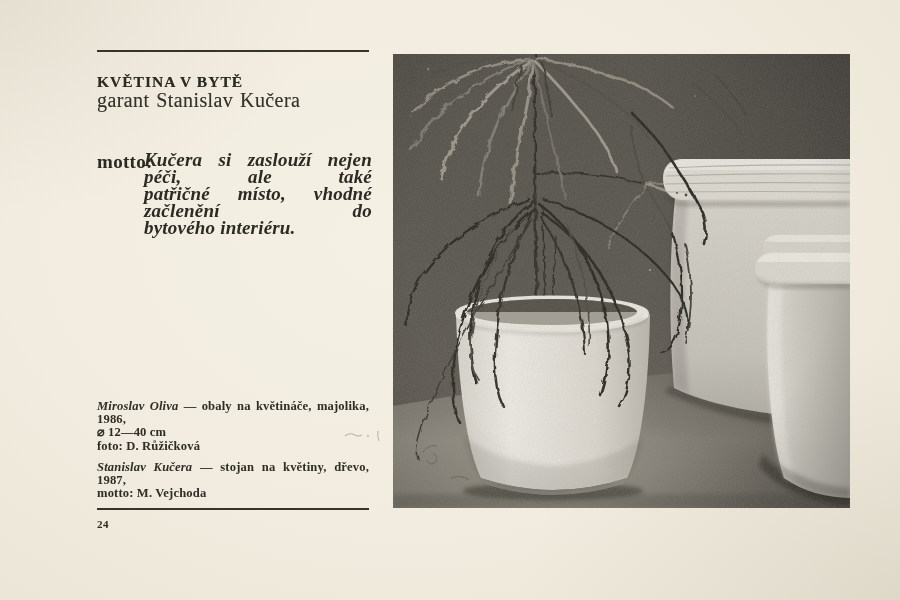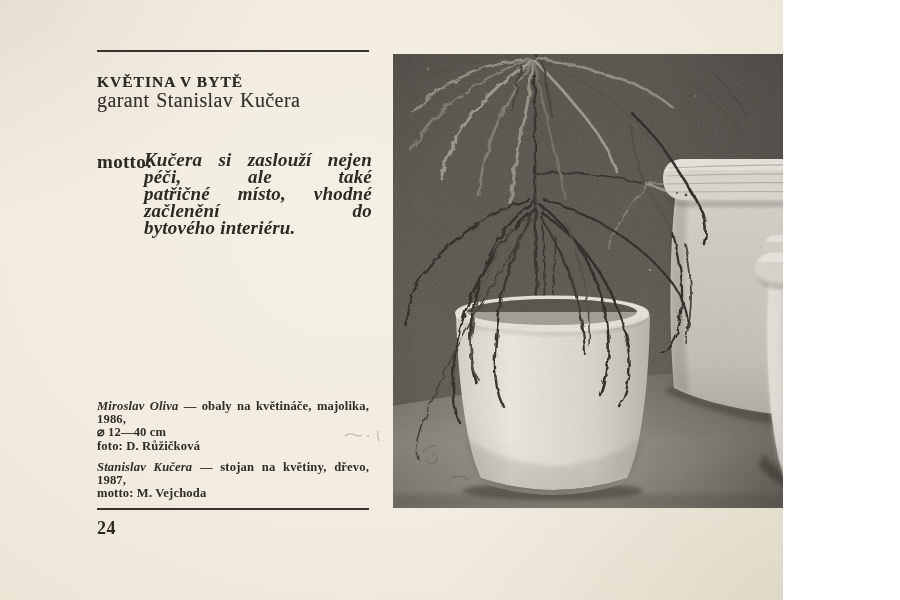--- a/index.html
+++ b/index.html
@@ -1,18 +1,18 @@
 <!DOCTYPE html>
 <html><head>
 <meta charset="utf-8">
 <style>
   html,body{margin:0;padding:0;}
   .page{
     position:relative;
-    width:783px;height:600px;
+    width:900px;height:600px;
     overflow:hidden;
     font-family:"Liberation Serif","DejaVu Serif",serif;
     color:#2b2a23;
     background:
       radial-gradient(ellipse at 100% 100%, rgba(120,112,92,0.10) 0%, rgba(120,112,92,0) 30%),
       radial-gradient(ellipse at 0% 0%, rgba(120,112,92,0.08) 0%, rgba(120,112,92,0) 25%),
       radial-gradient(ellipse at 45% 40%, #f4f0e4 0%, #f1ecdf 55%, #e9e4d4 100%);
   }
   .rule{position:absolute;left:97px;width:272px;height:2px;background:#35332c;}
   .rule-top{top:50px;}
@@ -32,21 +32,21 @@
   .motto-text{margin-left:47px;width:228px;font-style:italic;font-weight:700;letter-spacing:.2px;}
   .motto-text .ln{line-height:17px;}
   .jl{text-align:justify;text-align-last:justify;}
   .captions{position:absolute;left:97px;top:400px;width:272px;font-size:12.6px;font-weight:700;color:#2e2d26;}
   .caption{margin:0 0 0 0;}
   .caption + .caption{margin-top:8px;}
   .caption .ln{line-height:13.2px;letter-spacing:.15px;}
   .caption .artist{font-style:italic;}
   .page-number{
     position:absolute;left:97px;top:518px;
-    font-size:18px;font-weight:700;letter-spacing:.5px;
+    font-size:11px;font-weight:700;letter-spacing:.5px;
   }
   .photo{
     position:absolute;left:393px;top:54px;width:457px;height:454px;margin:0;
   }
   .photo svg{display:block;width:457px;height:454px;}
   .pencil-marks{position:absolute;left:343px;top:428px;width:42px;height:16px;opacity:.55;}
 </style>
 </head>
 <body>
 

